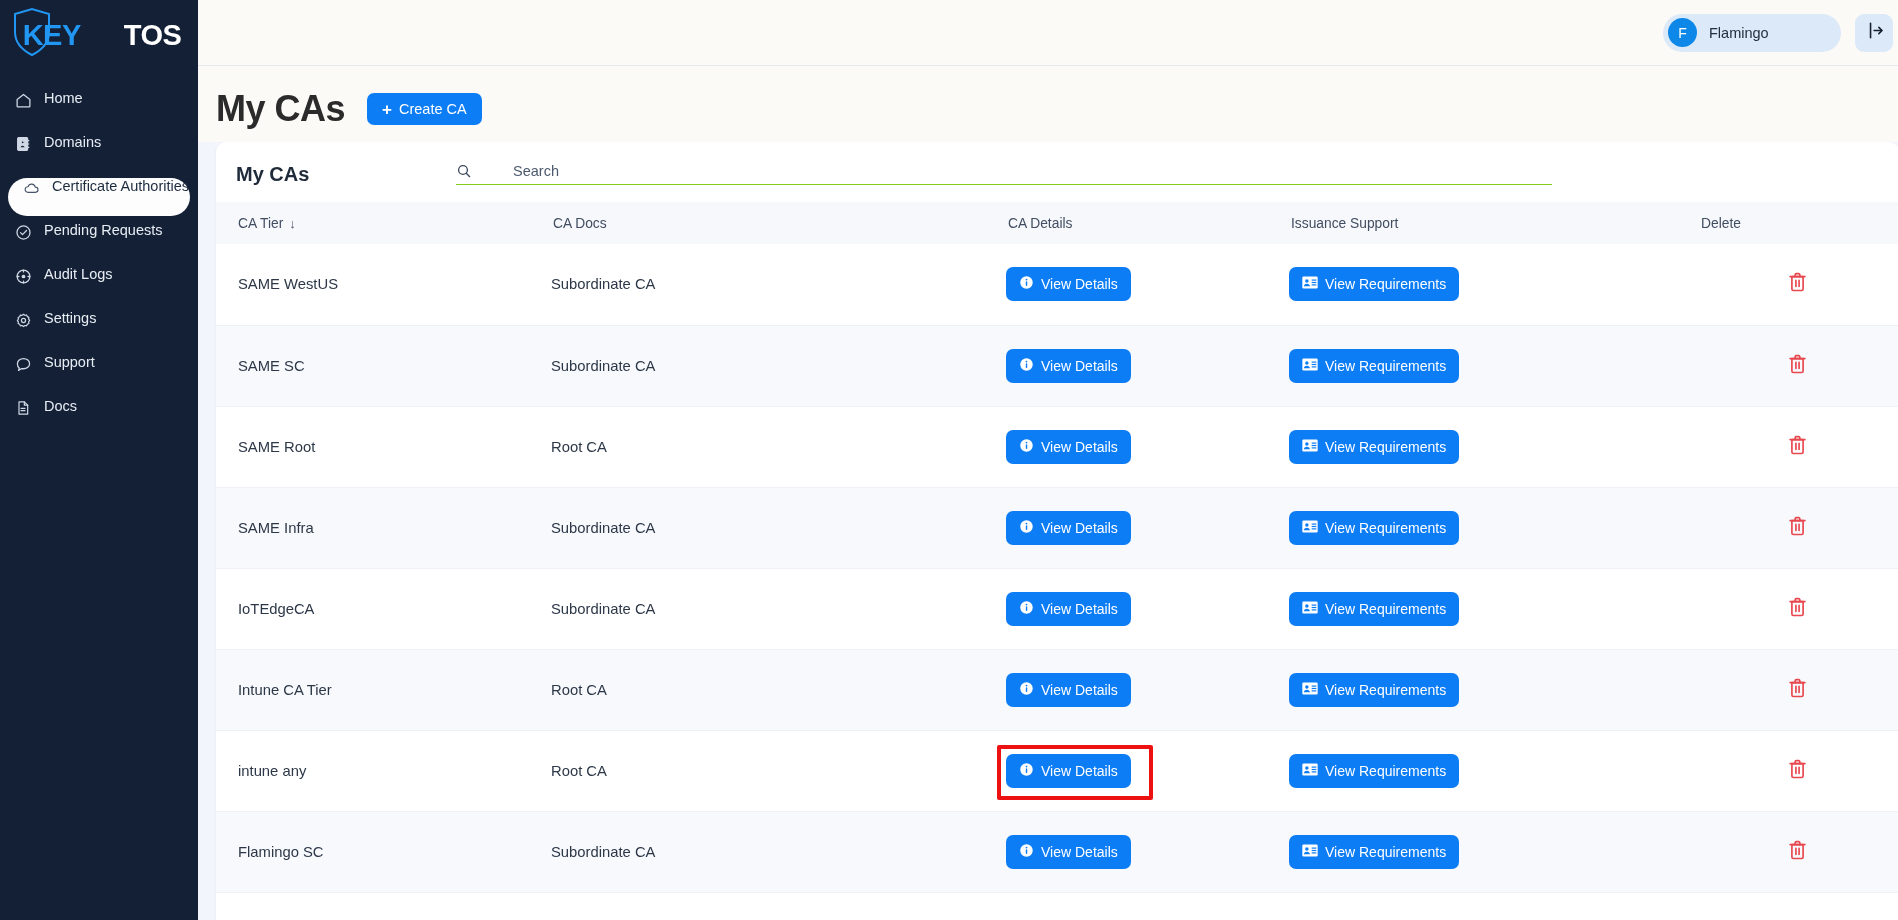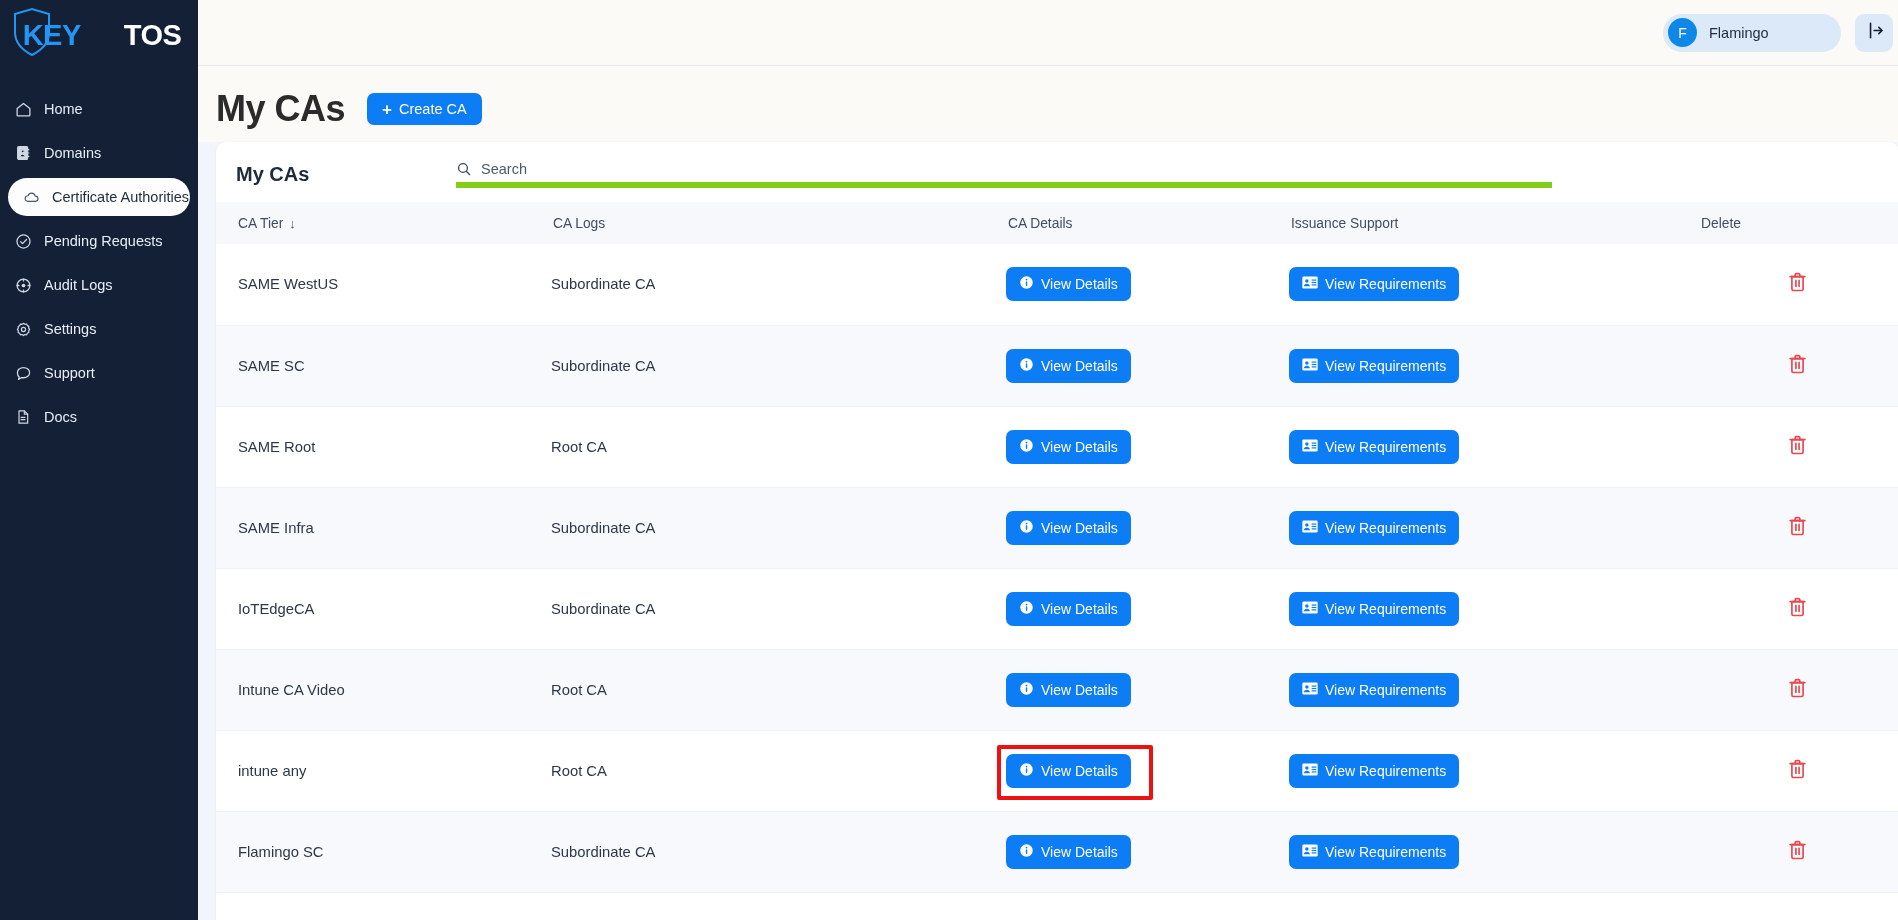--- a/index.html
+++ b/index.html
@@ -23,21 +23,21 @@
     display: flex; align-items: center; justify-content: center;
     padding-left: 6px;
   }
   .logo { display: flex; align-items: center; position: relative; gap: 43px; }
   .logo-shield { position: absolute; left: -14px; top: -13px; }
   .logo-key { font-size: 29px; font-weight: bold; color: #2196f3; letter-spacing: -0.5px; }
   .logo-tos { font-size: 29px; font-weight: bold; color: #ffffff; letter-spacing: -0.5px; }
 
   .nav { margin-top: 20px; }
   .nav-item {
-    display: flex; align-items: center;
+    display: flex; 
     height: 38px;
     padding-left: 12px;
     margin: 0 0 6px 0;
     color: #e8edf4;
     font-size: 14.5px;
     cursor: pointer;
     border-radius: 0 19px 19px 0;
   }
   .nav-item .ico {
     width: 22px; min-width: 22px; height: 20px;
@@ -126,25 +126,26 @@
     box-shadow: 0 1px 3px rgba(20,40,80,0.07);
   }
   .card-head {
     display: flex; align-items: center;
     padding: 14px 0 10px 20px;
     height: 60px;
   }
   .card-title { font-size: 20px; font-weight: bold; color: #1f2b3a; width: 220px; }
   .search-wrap {
     display: flex; 
-    border-bottom: 6px solid #84cc16;
+    border-bottom: 1px solid #84cc16;
     flex: 1;
     max-width: 1096px;
     padding-bottom: 5px;
     margin-left: 0px;
+    gap: 32px;
   }
   .search-icon { margin-right: 9px; display: flex; }
   .search-input {
     border: none; outline: none;
     font-size: 14.5px;
     font-family: "Liberation Sans", sans-serif;
     color: #30405a;
     background: transparent;
     width: 100%;
   }
@@ -351,21 +352,21 @@
           <input class="search-input" type="text" placeholder="Search" style="">
         </div>
       </div>
 
       <table>
         <thead>
           <tr>
             <th class="col-name">
               <span>CA Tier</span><span class="sort-arrow">↓</span>
             </th>
-            <th class="col-tier">CA Logs</th>
+            <th class="col-tier">CA Docs</th>
             <th class="col-det">CA Details</th>
             <th class="col-pol">Issuance Support</th>
             <th class="col-del">Delete</th>
           </tr>
         </thead>
         <tbody id="tbody">
             <tr>
               <td class="name">SAME WestUS</td>
               <td>Subordinate CA</td>
               <td class="btn-cell"><button class="btn">
@@ -514,21 +515,21 @@
               <td class="del-cell"><span class="trash">
                   <svg width="21" height="23" viewBox="0 0 24 26" fill="none" stroke="#e8474e" stroke-width="1.9" stroke-linecap="round" stroke-linejoin="round">
                     <path d="M3.5 6.2 H20.5"></path>
                     <path d="M9.3 6.2 V4.3 a1.4 1.4 0 0 1 1.4-1.4 h2.6 a1.4 1.4 0 0 1 1.4 1.4 V6.2"></path>
                     <path d="M5.6 6.2 h12.8 v14.3 a1.6 1.6 0 0 1-1.6 1.6 H7.2 a1.6 1.6 0 0 1-1.6-1.6 Z"></path>
                     <path d="M10.2 10.6 V17.6 M13.8 10.6 V17.6"></path>
                   </svg>
                 </span></td>
             </tr>
             <tr>
-              <td class="name">Intune CA Video</td>
+              <td class="name">Intune CA Tier</td>
               <td>Root CA</td>
               <td class="btn-cell"><button class="btn">
                   <span><svg width="15" height="15" viewBox="0 0 24 24">
                       <circle cx="12" cy="12" r="10" fill="#ffffff"></circle>
                       <rect x="10.9" y="10" width="2.3" height="7.4" rx="1" fill="#0d7df5"></rect>
                       <circle cx="12" cy="7.3" r="1.45" fill="#0d7df5"></circle>
                     </svg></span>
                   <span>View Details</span>
                 </button></td>
               <td class="btn-cell"><button class="btn">

